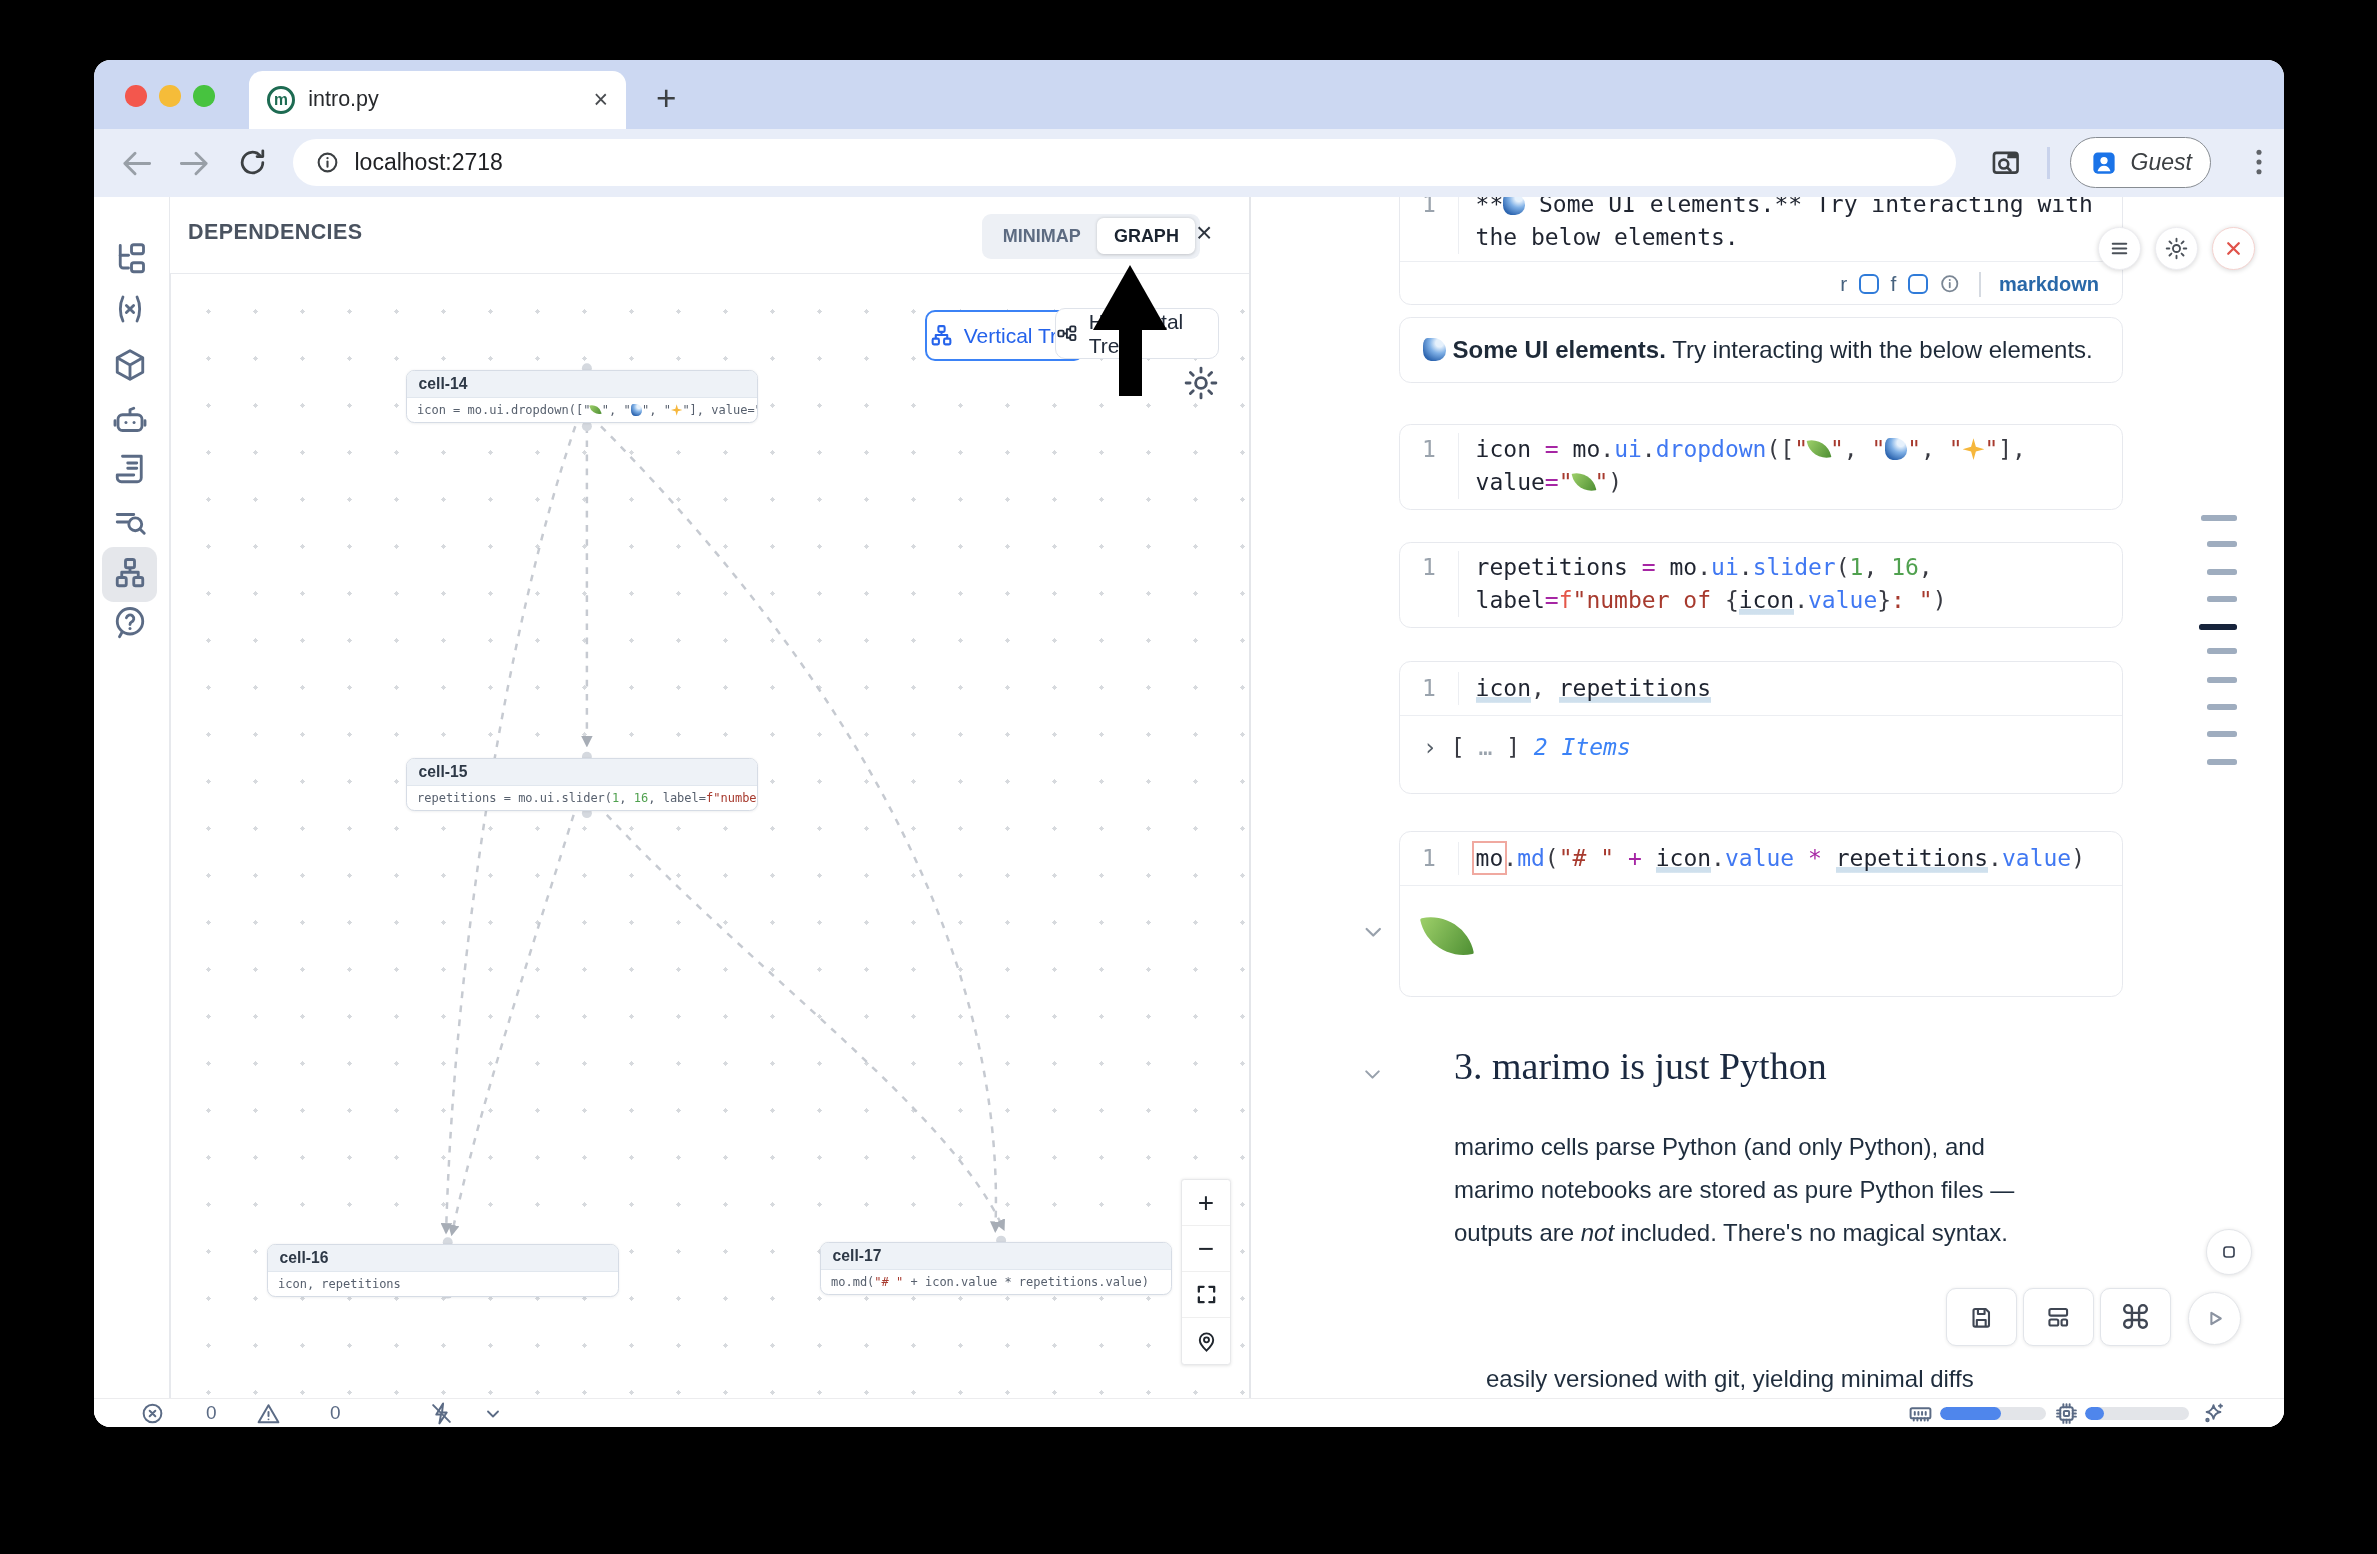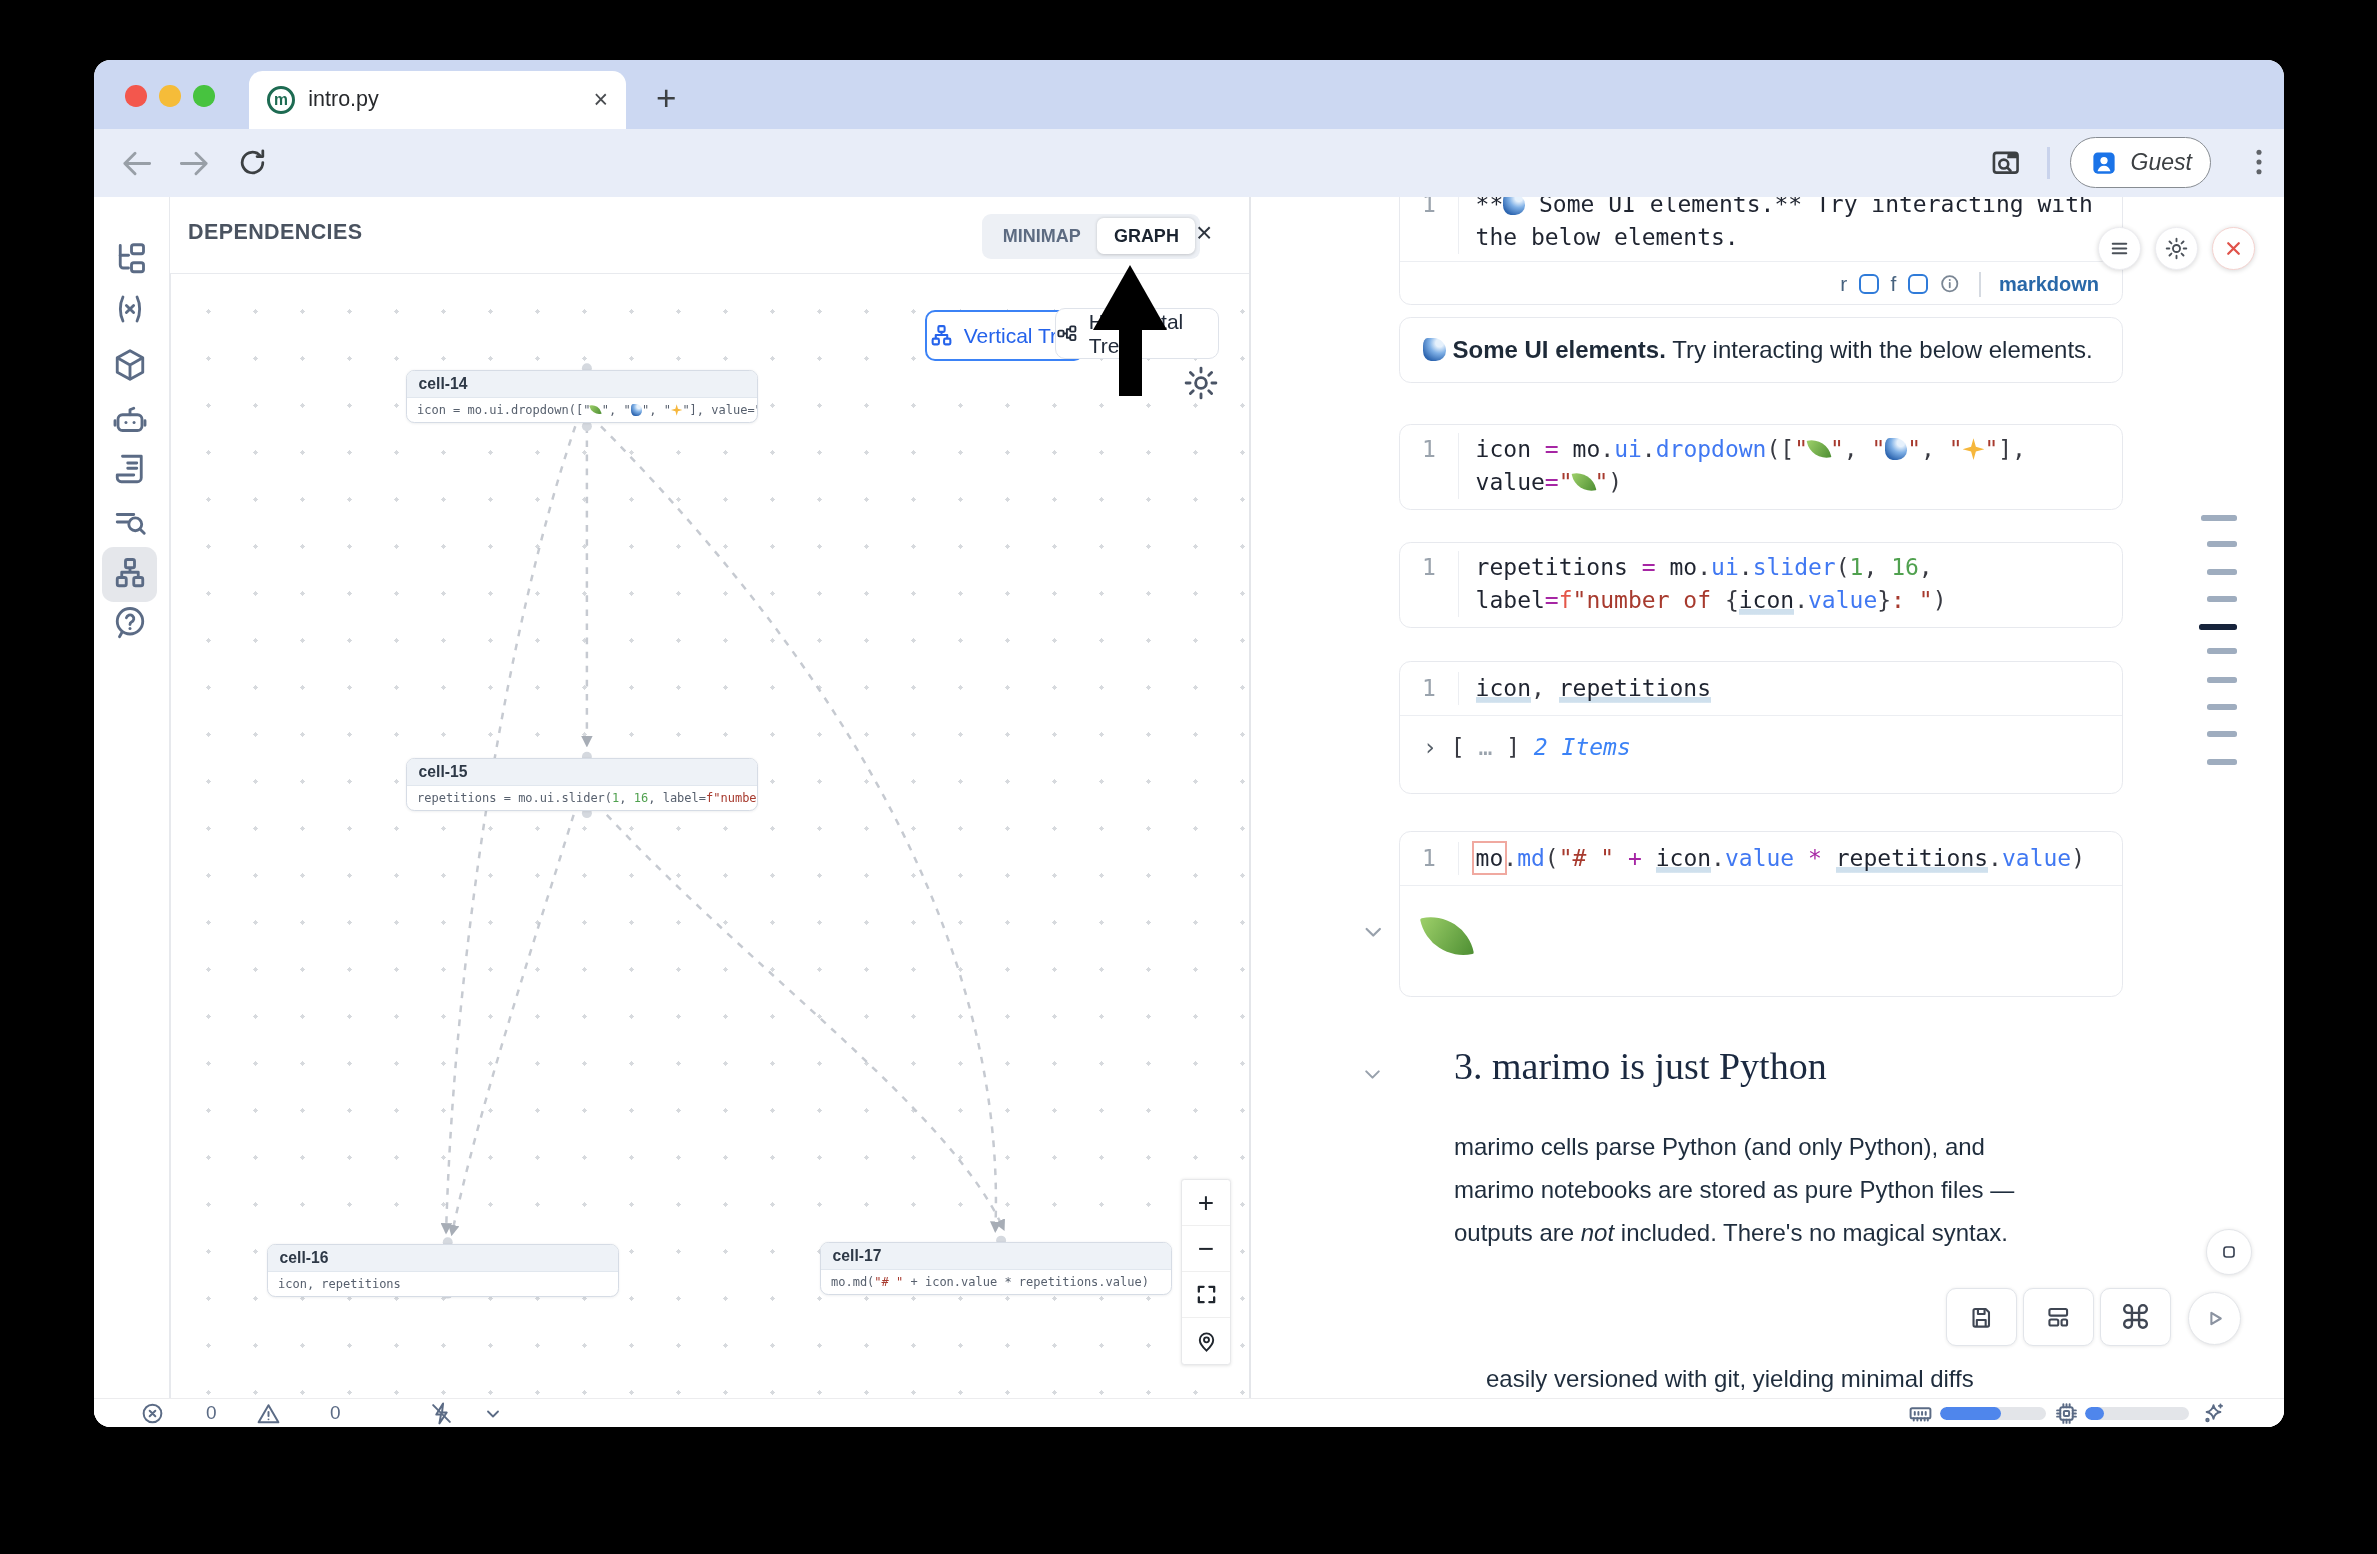--- a/index.html
+++ b/index.html
@@ -122,20 +122,30 @@
     <div class="navbtn" style="left:83px;">
       <svg viewBox="0 0 24 24" width="35" height="35" fill="none" stroke="currentColor" stroke-width="2" stroke-linecap="round" stroke-linejoin="round">
           <path d="M13 5l7 7-7 7M20 12H3"></path>
         </svg>
     </div>
     <div class="navbtn" style="left:142px;color:#3c4043;">
       <svg viewBox="0 0 24 24" width="33" height="33" fill="none" stroke="currentColor" stroke-width="2" stroke-linecap="round" stroke-linejoin="round">
           <path d="M19.5 12a7.5 7.5 0 1 1-2.1-5.2"></path>
           <path d="M19.5 3.5v4.2h-4.2"></path>
         </svg>
+    </div>
+    <div class="urlpill">
+      <span class="info-ic" style="color:#3c4043;width:25px;height:25px;">
+        <svg viewBox="0 0 24 24" width="25" height="25" fill="none" stroke="currentColor" stroke-width="2">
+            <circle cx="12" cy="12" r="8.5"></circle>
+            <path d="M12 11v5" stroke-linecap="round"></path>
+            <circle cx="12" cy="7.8" r="1.1" fill="currentColor" stroke="none"></circle>
+          </svg>
+      </span>
+      <span class="url-text">localhost:2718</span>
     </div>
     <div class="navbtn" style="left:1896px;top:18px;color:#3c4043;">
       <svg viewBox="0 0 24 24" width="31.5" height="31.5" fill="none" stroke="currentColor" stroke-width="2" stroke-linejoin="round">
           <rect x="3" y="4.5" width="18" height="15" rx="2"></rect>
           <path d="M13.5 4.5h7.5v4h-8z" fill="currentColor" stroke="none"></path>
           <circle cx="10.5" cy="13" r="3.4"></circle>
           <path d="M13 15.5l2.6 2.6" stroke-linecap="round"></path>
         </svg>
     </div>
     <div class="vsep"></div>

